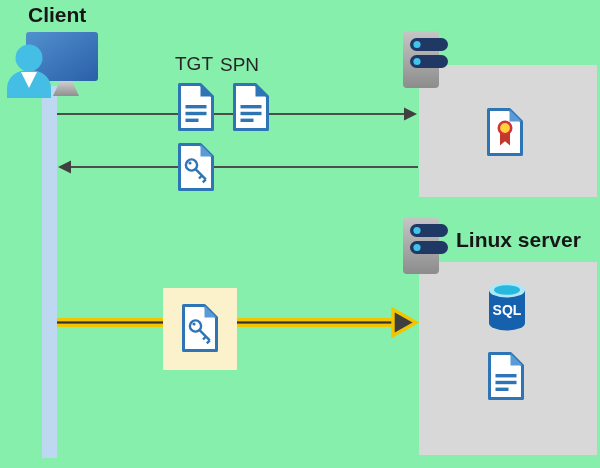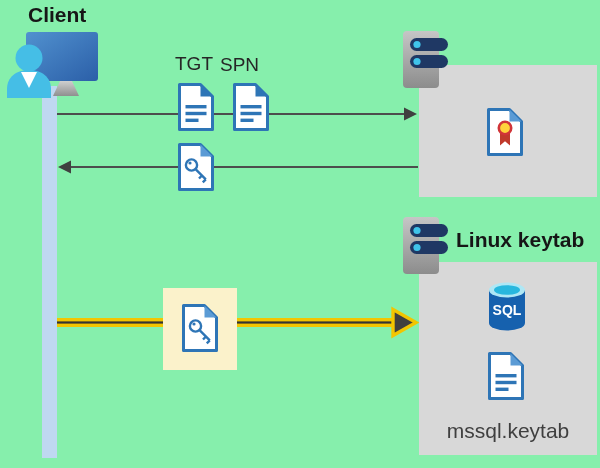--- a/index.html
+++ b/index.html
@@ -129,32 +129,31 @@
         <stop offset="0" stop-color="#C6C6C6"></stop>
           <stop offset="1" stop-color="#8C8C8C"></stop>
       </linearGradient>
     </defs>
     <rect x="1" y="1" width="36" height="57" rx="4" fill="url(#srvGrad2)"></rect>
     <rect x="8" y="8" width="38" height="13" rx="6.5" fill="#1F3864"></rect>
     <circle cx="15" cy="14.5" r="3.6" fill="#40C4EA"></circle>
     <rect x="8" y="25" width="38" height="13" rx="6.5" fill="#1F3864"></rect>
     <circle cx="15" cy="31.5" r="3.6" fill="#40C4EA"></circle>
   </svg>
-  <div class="abs node-label nowrap" style="left:456px;top:227px;">Linux keytab</div>
+  <div class="abs node-label nowrap" style="left:456px;top:227px;">Linux server</div>
 
   <svg class="abs" style="left:487px;top:281px;" width="40" height="51" viewBox="0 0 40 51">
     <path d="M2,9 V42 a18,7.5 0 0 0 36 0 V9 Z" fill="#1661AE"></path>
     <ellipse cx="20" cy="9" rx="18" ry="7.5" fill="#AEE7F5"></ellipse>
     <ellipse cx="20" cy="9" rx="13" ry="4.8" fill="#28B7DE"></ellipse>
     <text x="20" y="34" text-anchor="middle" font-size="14" font-weight="700" fill="#FFFFFF" font-family="Liberation Sans, sans-serif">SQL</text>
   </svg>
 
   <svg class="abs" style="left:487px;top:351px;" width="38" height="50" viewBox="0 0 38 50">
     <path d="M2.5,2.5 H23.5 L35.5,14.5 V47.5 H2.5 Z" fill="#FFFFFF" stroke="#2E75B6" stroke-width="3" stroke-linejoin="round"></path>
     <path d="M23.5,2.5 L35.5,14.5 H23.5 Z" fill="#5B9BD5"></path>
     <rect x="8.5" y="23" width="21" height="3.4" fill="#2E75B6"></rect>
     <rect x="8.5" y="29.8" width="21" height="3.4" fill="#2E75B6"></rect>
     <rect x="8.5" y="36.6" width="13" height="3.4" fill="#2E75B6"></rect>
   </svg>
 
-  <div class="abs keytab-label" style="left:419px;top:419px;width:178px;">mssql.keytab</div>
 
 </div>
 
 </body></html>

